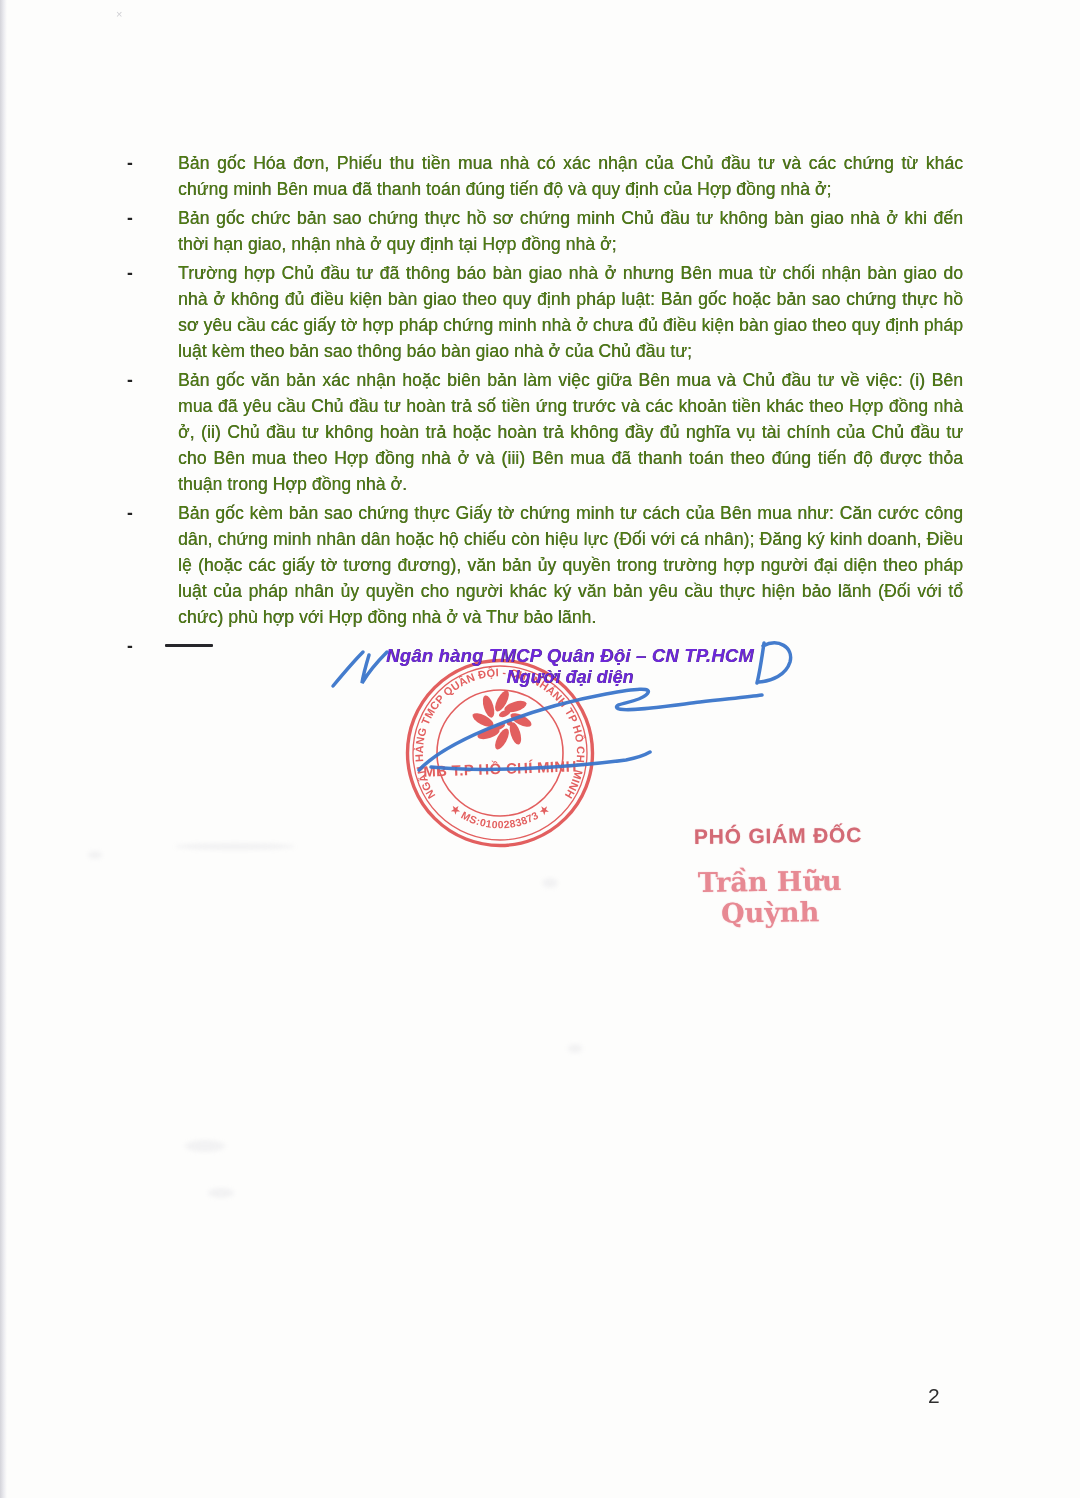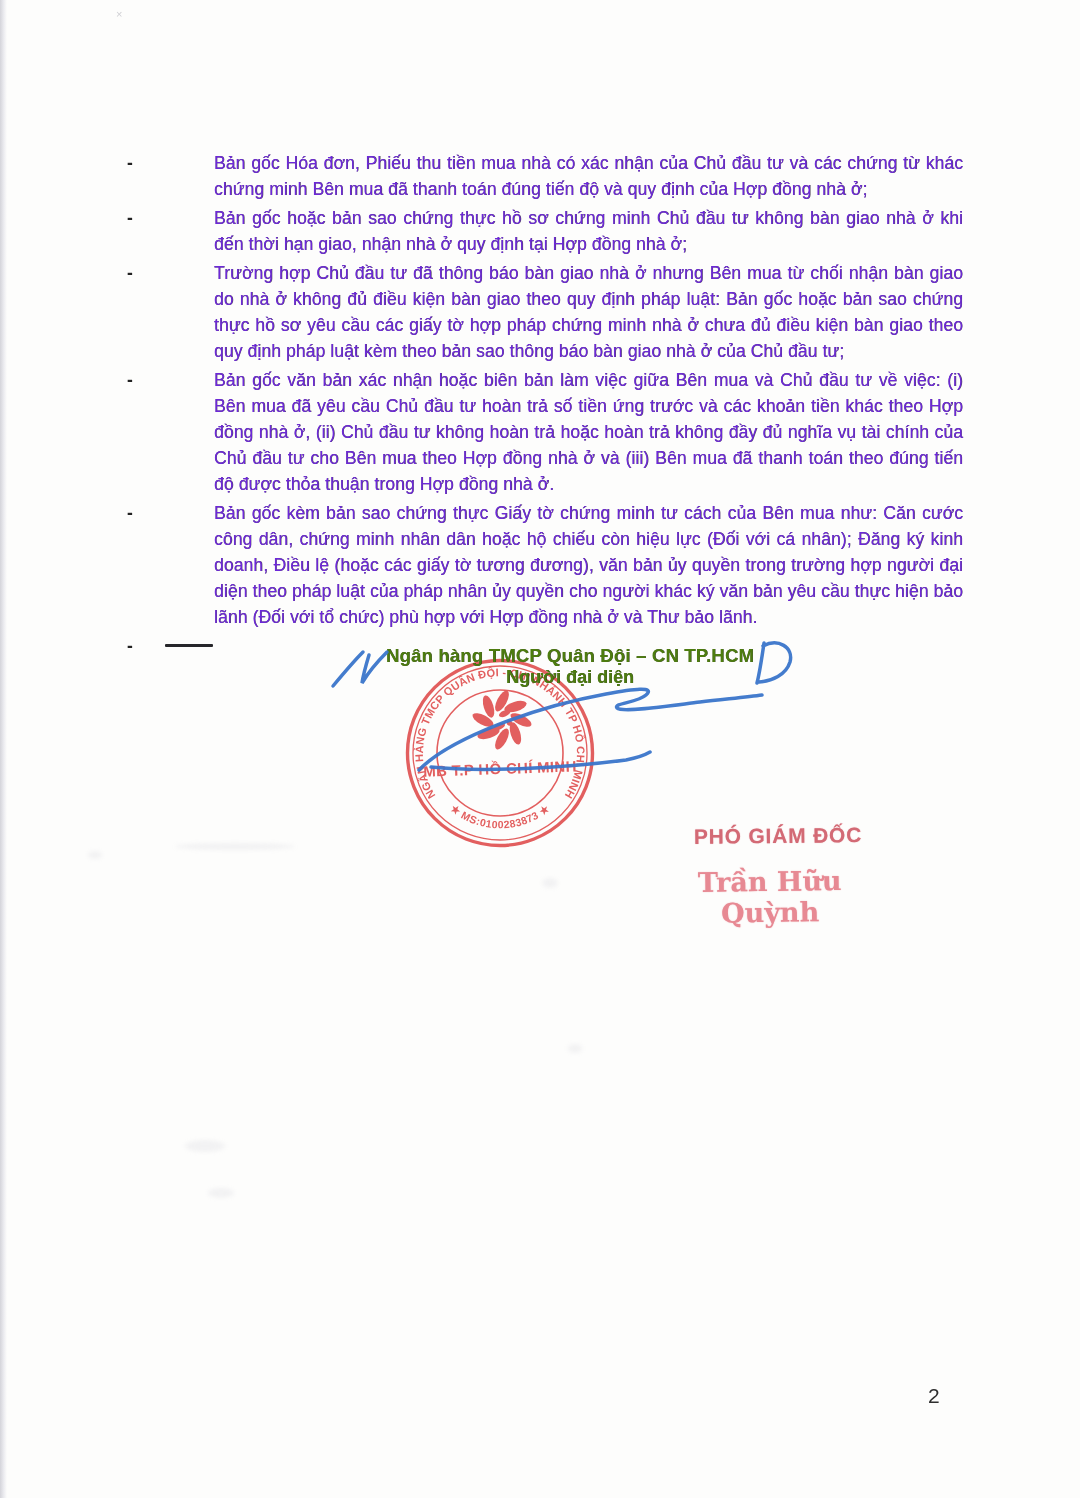--- a/index.html
+++ b/index.html
@@ -20,35 +20,34 @@
   }
   
   .content { position:absolute; left:127px; top:150px; width:836px; }
   .bullet { display:flex; margin-bottom:3px; }
   .bullet .marker {
     flex:none; width:51px; font-size:17.5px; line-height:26px;
     font-weight:bold; color:#222;
   }
   .bullet .btext {
     flex:1; text-align:justify; font-size:17.5px; line-height:26px;
-    color:#6d28d9; text-shadow:0.35px 0 0 rgba(20,20,20,.75);
+    color:#4d7c0f; text-shadow:0.35px 0 0 rgba(20,20,20,.75);
     letter-spacing:0.1px;
-    margin-left:36px;
   }
   .trailing { display:flex; margin-top:0px; }
   .trailing .marker {
     flex:none; width:38px; font-size:17.5px; line-height:26px; font-weight:bold; color:#222;
   }
   .trailing .redact-line {
     width:48px; height:3px; background:#26262a; margin-top:11px; border-radius:1px;
   }
   
   .sig-header {
     position:absolute; left:340px; top:645px; width:460px;
-    text-align:center; z-index:3; color:#4d7c0f;
+    text-align:center; z-index:3; color:#6d28d9;font-style:italic;
   }
   .sig-header .org {
     font-size:18.5px; font-weight:bold; letter-spacing:0.2px;
     text-shadow:0.3px 0 0 rgba(10,10,10,.8);
   }
   .sig-header .role {
     margin-top:0; font-size:18px; font-weight:bold;
     text-shadow:0.3px 0 0 rgba(10,10,10,.8);
   }
   .seal-svg, .pen-svg {
@@ -82,21 +81,21 @@
   <div class="scan-edge"></div>
   <div class="scan-mark-top">×</div>
 
   <div class="content">
     <div class="bullet">
       <div class="marker">-</div>
       <div class="btext">Bản gốc Hóa đơn, Phiếu thu tiền mua nhà có xác nhận của Chủ đầu tư và các chứng từ khác chứng minh Bên mua đã thanh toán đúng tiến độ và quy định của Hợp đồng nhà ở;</div>
     </div>
     <div class="bullet">
       <div class="marker">-</div>
-      <div class="btext">Bản gốc hoặc bản sao chứng thực hồ sơ chứng minh Chủ đầu tư không bàn giao nhà ở khi đến thời hạn giao, nhận nhà ở quy định tại Hợp đồng nhà ở;</div>
+      <div class="btext">Bản gốc chức bản sao chứng thực hồ sơ chứng minh Chủ đầu tư không bàn giao nhà ở khi đến thời hạn giao, nhận nhà ở quy định tại Hợp đồng nhà ở;</div>
     </div>
     <div class="bullet">
       <div class="marker">-</div>
       <div class="btext">Trường hợp Chủ đầu tư đã thông báo bàn giao nhà ở nhưng Bên mua từ chối nhận bàn giao do nhà ở không đủ điều kiện bàn giao theo quy định pháp luật: Bản gốc hoặc bản sao chứng thực hồ sơ yêu cầu các giấy tờ hợp pháp chứng minh nhà ở chưa đủ điều kiện bàn giao theo quy định pháp luật kèm theo bản sao thông báo bàn giao nhà ở của Chủ đầu tư;</div>
     </div>
     <div class="bullet">
       <div class="marker">-</div>
       <div class="btext">Bản gốc văn bản xác nhận hoặc biên bản làm việc giữa Bên mua và Chủ đầu tư về việc: (i) Bên mua đã yêu cầu Chủ đầu tư hoàn trả số tiền ứng trước và các khoản tiền khác theo Hợp đồng nhà ở, (ii) Chủ đầu tư không hoàn trả hoặc hoàn trả không đầy đủ nghĩa vụ tài chính của Chủ đầu tư cho Bên mua theo Hợp đồng nhà ở và (iii) Bên mua đã thanh toán theo đúng tiến độ được thỏa thuận trong Hợp đồng nhà ở.</div>
     </div>
     <div class="bullet">

